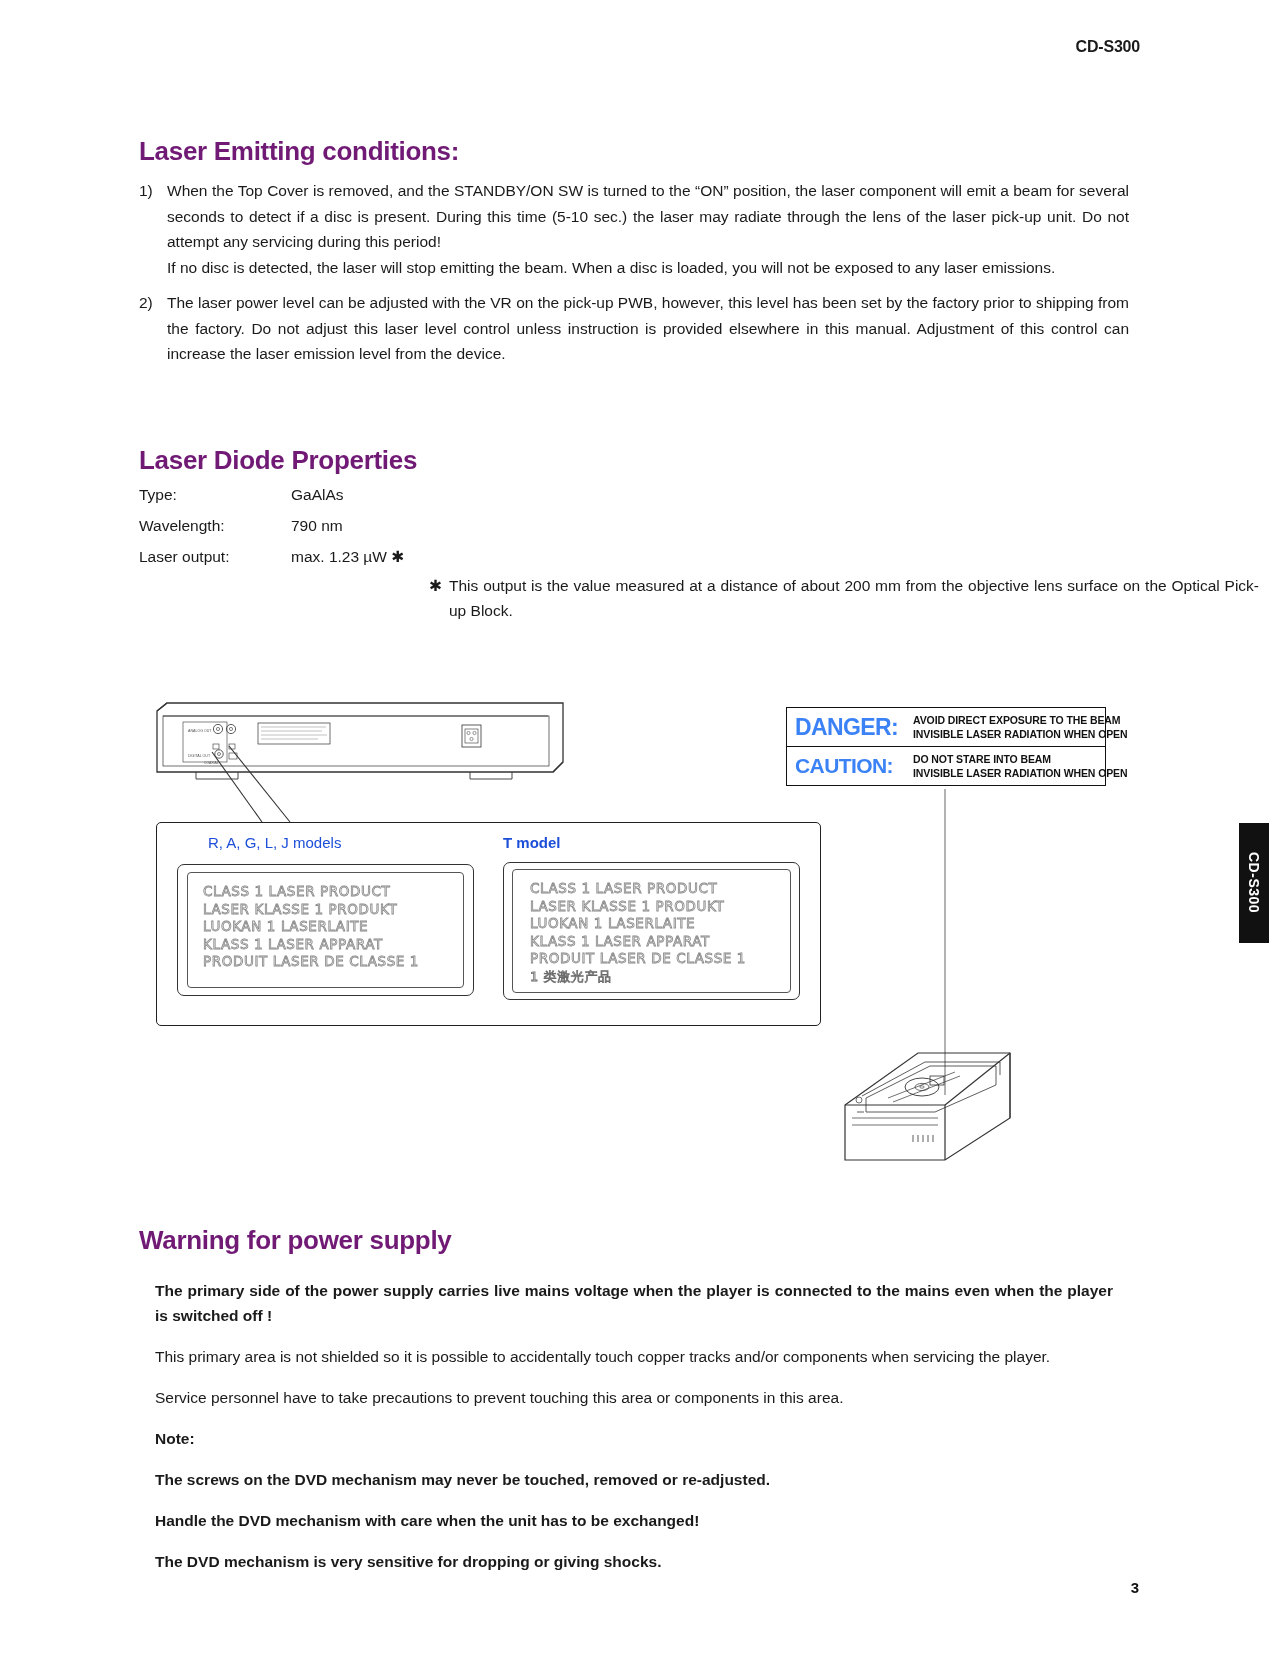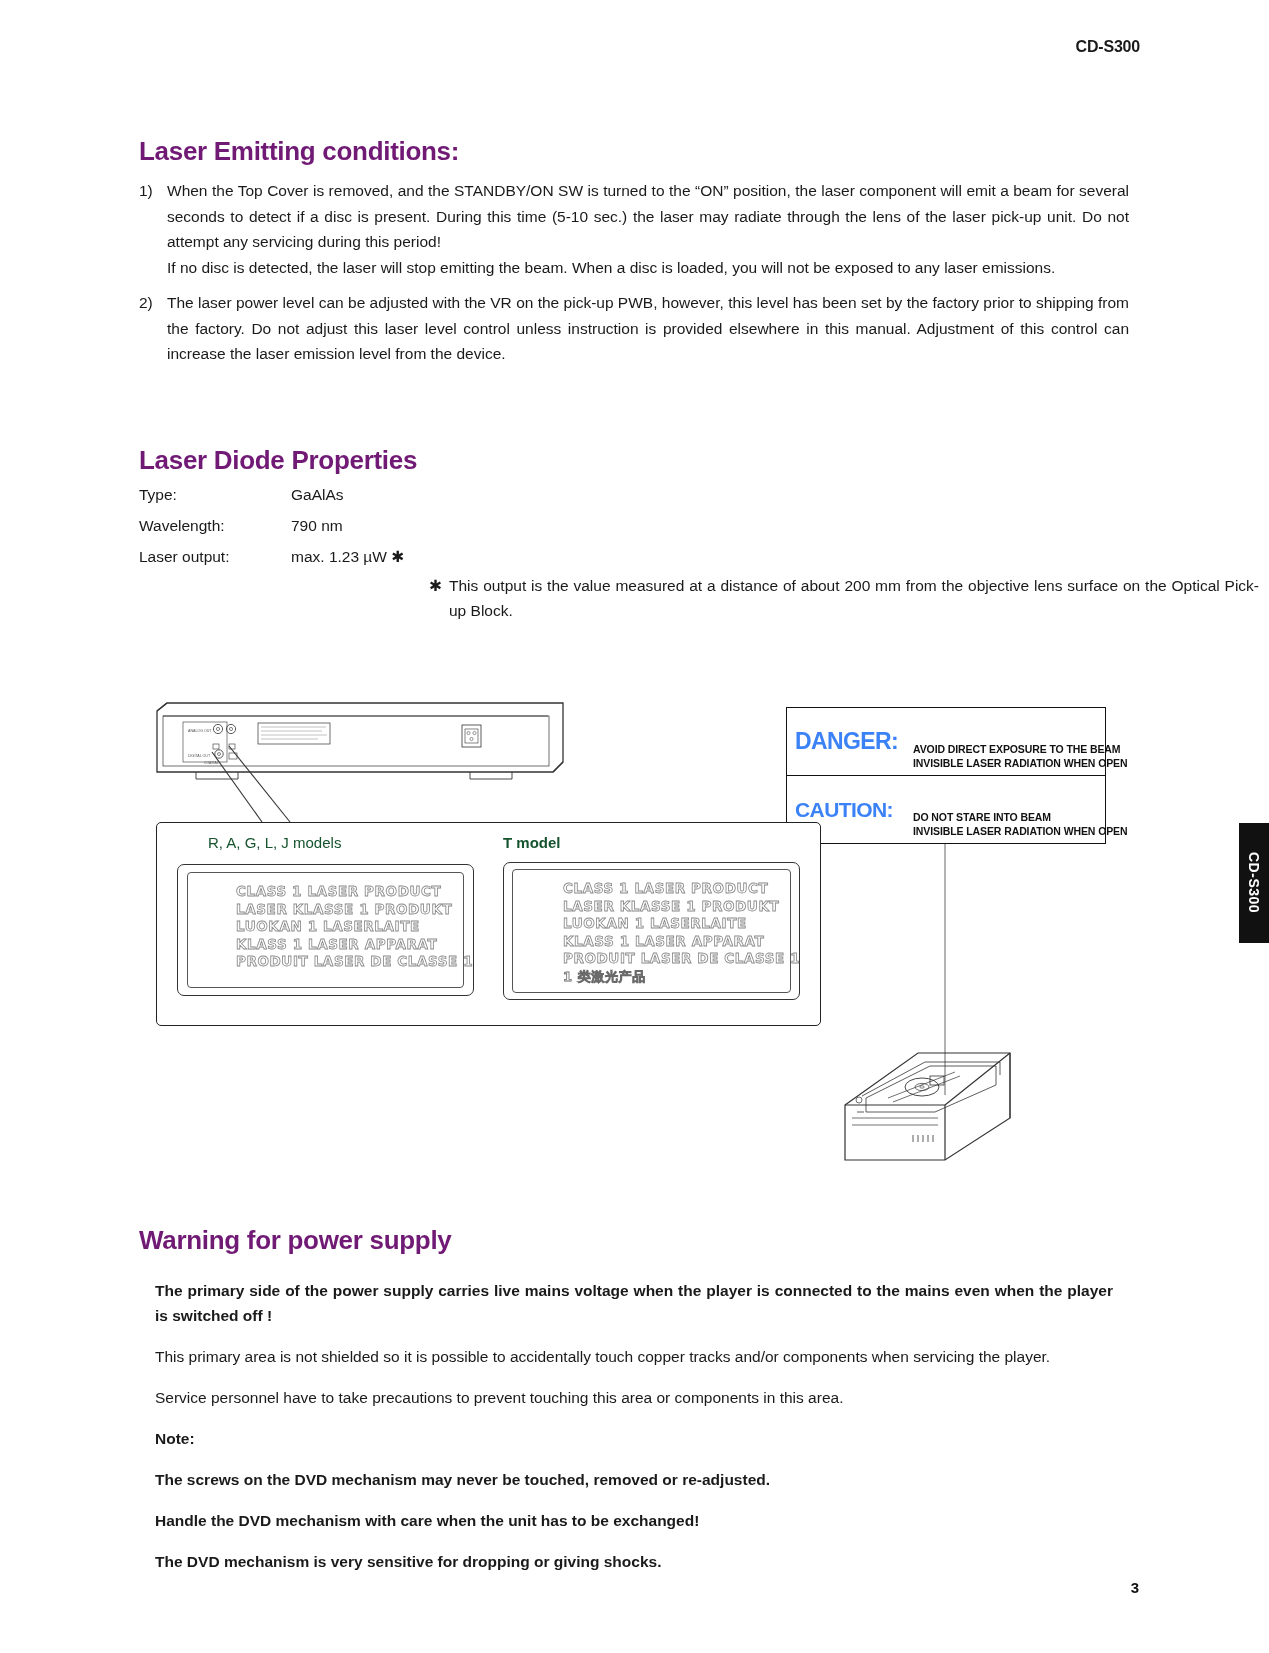--- a/index.html
+++ b/index.html
@@ -77,55 +77,54 @@
     width:318px; border:1.6px solid #111; background:#fff;
   }
   .dc-row { display:flex; align-items:center; }
   .dc-row.top { border-bottom:1.4px solid #111; }
   .dc-word {
     flex:0 0 112px; padding:4px 4px 4px 8px;
     font-size:23px; font-weight:bold; letter-spacing:-0.6px;
     color:#3b82f6; white-space:nowrap;
   }
   .dc-word.small { font-size:21px; }
-  .dc-lines { flex:1; padding:5px 4px 5px 2px;margin-top:29px; }
+  .dc-lines { flex:1; padding:5px 4px 5px 2px; }
   .dc-lines div {
     font-size:10.5px; font-weight:bold; line-height:14px;
     letter-spacing:-0.1px; white-space:nowrap; color:#111;
   }
 
   
   .models-box {
     position:absolute; left:156px; top:822px;
     width:663px; height:202px;
     border:1.5px solid #222; border-radius:5px; background:#fff;
   }
   .models-caption {
-    position:absolute; font-size:15px; color:#14532d;
+    position:absolute; font-size:15px; color:#1d4ed8;
   }
   .cap-left  { left:208px; top:834px; }
   .cap-right { left:503px; top:834px;font-weight:bold; }
 
   .label-outer {
     position:absolute; border:1.4px solid #333; border-radius:7px;
     background:#fff;
   }
   .label-inner {
     position:absolute; border:1.2px solid #555; border-radius:4px;
     background:#fff;
   }
   .lbl-text {
     position:absolute;
     font-family:"DejaVu Sans", sans-serif;
-    font-size:13.5px; font-weight:bold; line-height:17.6px;
+    font-size:13.5px; font-weight:normal; line-height:17.6px;
     letter-spacing:0.6px;
     color:transparent;
     -webkit-text-stroke:0.85px #8a8a8a;
     white-space:pre;
-    margin-left:33px;
   }
   .lbl-text.cjk {
     -webkit-text-stroke:0.8px #6a6a6a;
     font-size:13px;
   }
 
   
   .warn-body { position:absolute; top:1262px; left:0; width:990px; }
   .warn-body p { margin:16px; font-size:15.5px; line-height:25px; }
   .warn-body p.b { font-weight:bold; }

